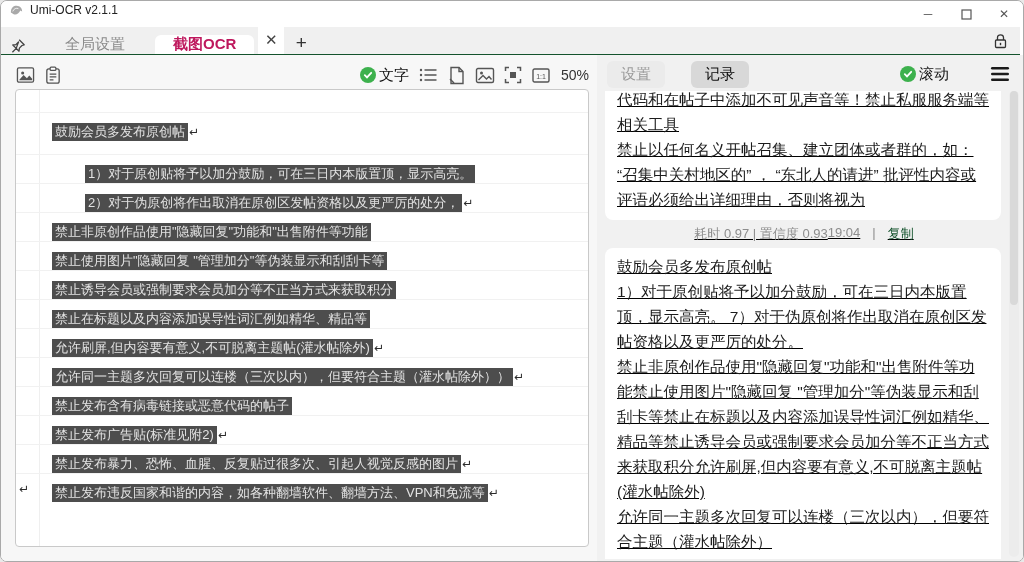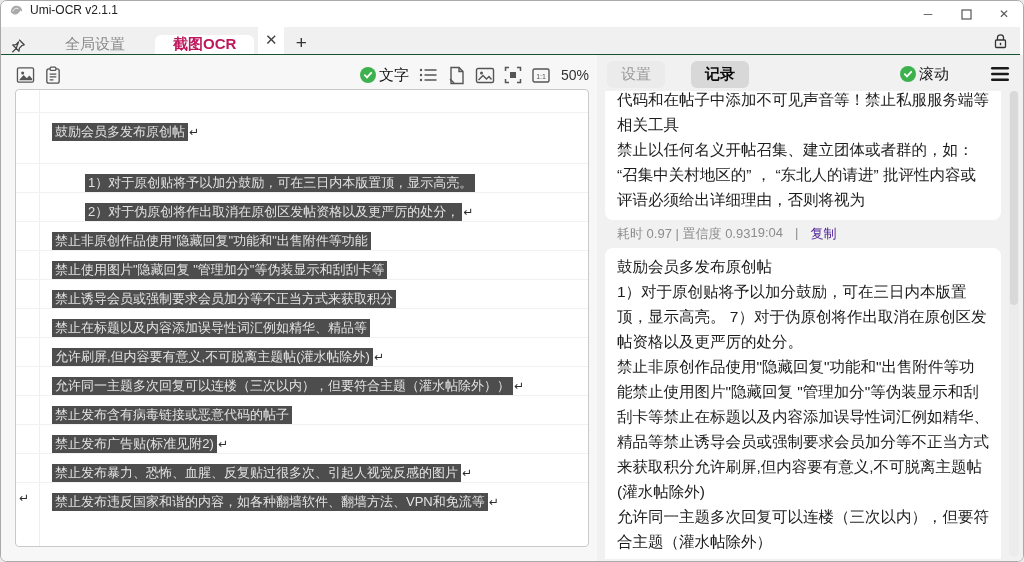--- a/index.html
+++ b/index.html
@@ -31,39 +31,39 @@
   .tb-spacer { flex:1; }
   .status-group { display:flex; align-items:center; gap:3px; margin-right:10px;font-family:Liberation Mono, monospace; }
   .check-circle { width:16px; height:16px; border-radius:50%; display:flex; align-items:center; justify-content:center; }
   .status-label { font-size:15px; color:#111; }
   .zoom-label { font-size:14px; color:#333; margin-left:2px; }
 
   .preview-box { position:absolute; left:14px; top:34px; width:574px; height:458px; background:#ffffff; border:1px solid #c9c9c9; border-radius:4px; overflow:hidden; }
   .v-guide { position:absolute; left:23px; top:0; bottom:0; width:1px; background:#efefef; }
   .prev-lines { position:absolute; left:0; right:0; top:22px; }
   .prev-row { position:relative; height:29px; display:flex; align-items:flex-end; padding-left:36px; border-top:1px solid #f1f1f1; }
-  .prev-row.gap { margin-top:22px; }
+  .prev-row.gap { margin-top:13px; }
   .prev-row.indent { padding-left:69px; }
   .hl { display:inline-block; background:#4d4d4d; color:#e3e3e3; font-size:13px; line-height:15px; padding:1px 3px 2px 3px; white-space:nowrap; }
   .ret { color:#2b2b2b; font-size:12px; line-height:14px; margin-left:1px; padding-bottom:2px; }
   .ret.pre { position:absolute; left:3px; bottom:4px; margin:0; }
 
   
   .right-pane { position:absolute; left:596px; right:0; top:0; bottom:0; background:#f1f1f1; }
   .right-header { position:absolute; left:10px; right:12px; top:4px; height:30px; display:flex; align-items:center;gap:20px; }
   .seg-btn { font-size:15px; padding:4px 14px; border-radius:6px; background:#ebebeb; color:#9a9a9a; margin-right:6px; }
-  .seg-btn.active { background:#d8d8d8; color:#0b0b0b; font-weight:bold; }
+  .seg-btn.active { background:#d8d8d8; color:#0b0b0b; font-weight:normal; }
   .menu-icon { width:22px; height:20px; margin-left:10px; display:flex; align-items:center; justify-content:center; }
 
-  .records-scroll { position:absolute; left:8px; right:22px; top:36px; bottom:2px; overflow:hidden; }
+  .records-scroll { position:absolute; left:8px; right:22px; top:36px; bottom:2px; overflow:hidden;text-decoration:underline; }
   .rec-block { background:#ffffff; border-radius:8px; padding:6px 12px 8px 12px; font-size:15.5px; line-height:25px; color:#1c1c1c; }
   .rec-block.first { margin-top:-10px; }
-  .rec-meta { display:flex; justify-content:flex-start; align-items:center; height:24px; padding:0 10px 0 12px; font-size:13px; color:#8d8d8d; margin-top:2px; margin-bottom:2px; }
+  .rec-meta { display:flex; justify-content:center; align-items:center; height:24px; padding:0 10px 0 12px; font-size:13px; color:#8d8d8d; margin-top:2px; margin-bottom:2px; }
   .rec-meta .right-part { display:flex; gap:12px; }
-  .copy-link { color:#4c1d95; }
+  .copy-link { color:#14532d; }
   .para { margin:0; }
 
   .scrollbar-track { position:absolute; right:4px; top:36px; bottom:4px; width:10px; background:#ececec; border-radius:5px; }
   .scrollbar-thumb { position:absolute; left:1px; right:1px; top:0; height:46%; background:#d9d9d9; border-radius:4px; }
 </style>
 </head>
 <body>
 
 <div class="window">
 

